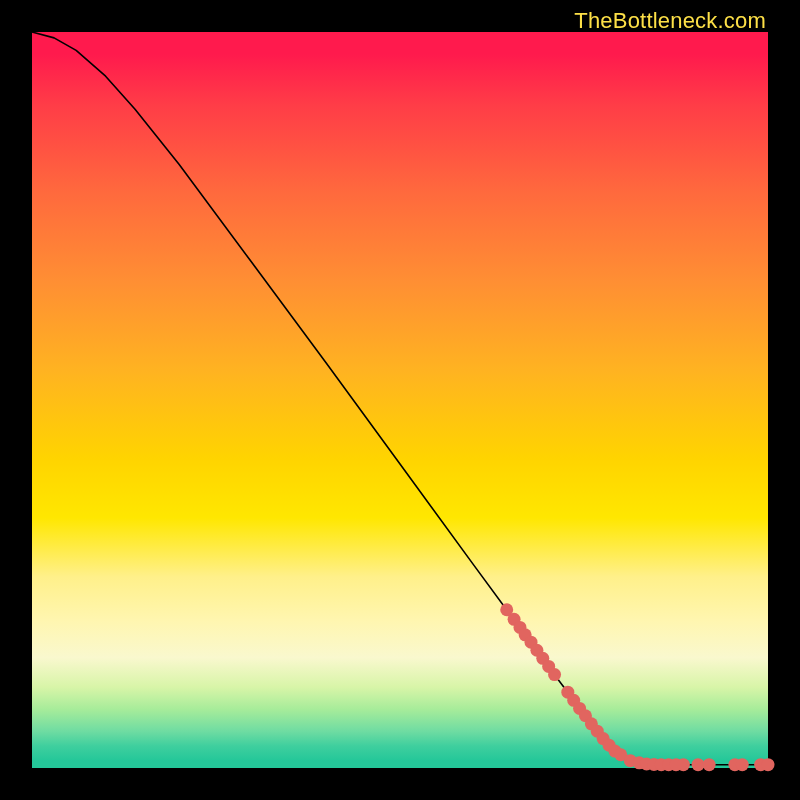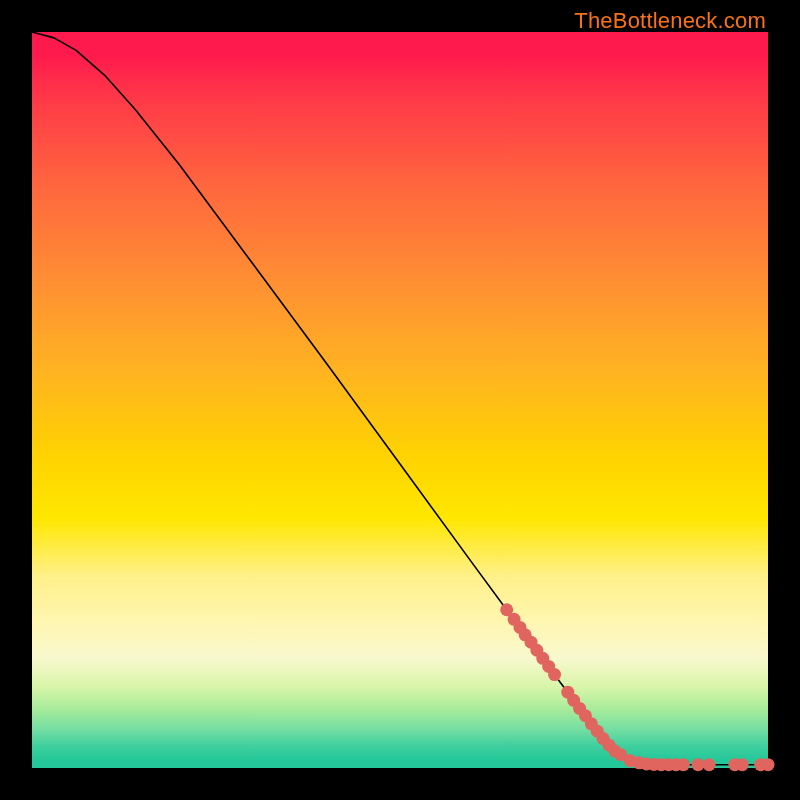--- a/index.html
+++ b/index.html
@@ -38,21 +38,21 @@
       #6fdca2 95%,
       #3fcf9e 97%,
       #24c799 99%,
       #24c799 100%
     );
   }
   .attribution {
     position: absolute;
     top: 8px;
     right: 34px;
-    color: #f97316;
+    color: #fde047;
     font-size: 22px;
     letter-spacing: 0.2px;
     font-weight: 400;
   }
   svg.overlay {
     position: absolute;
     inset: 0;
     width: 100%;
     height: 100%;
     overflow: visible;

